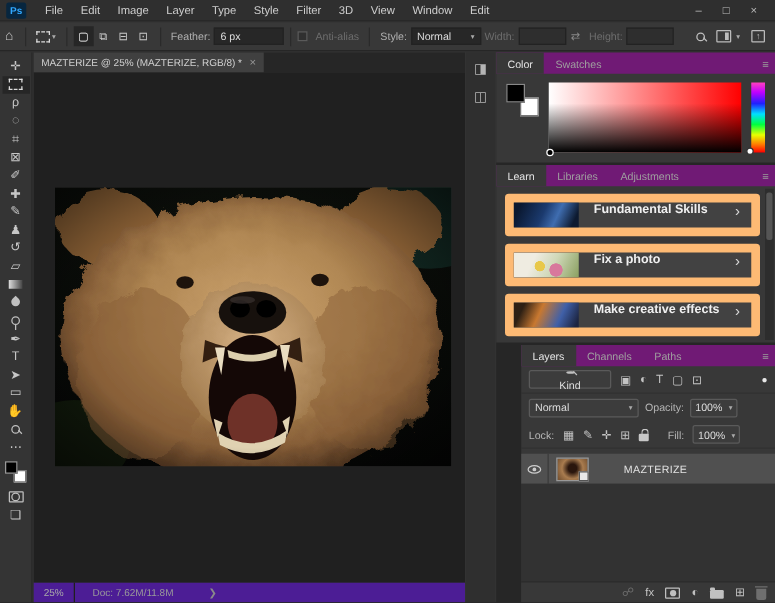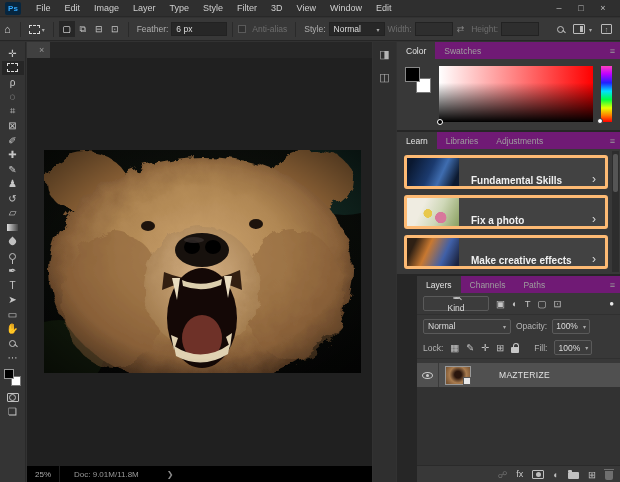--- a/index.html
+++ b/index.html
@@ -52,21 +52,21 @@
   .maskicon.hollow::before { background:transparent; border:1px solid #c0c0c0; }
 
   
   .docarea { position:absolute; top:42px; left:27px; width:345px; height:440px; display:flex; flex-direction:column; }
   .tabbar { height:16px; background:#262626; display:flex; }
   .doctab { background:#404040; display:flex; align-items:center; padding:0 6px; max-width:195px; }
   .doctab-title { font-size:8px; color:#d0d0d0; white-space:nowrap; }
   .doctab-close { font-size:9px; color:#9a9a9a; margin-left:6px; }
   .canvas { flex:1; background:#202020; position:relative; }
   .bearimg { position:absolute; left:17px; top:92px; width:317px; height:223px; }
-  .statusbar { height:16px; background:#000000; display:flex; align-items:center; font-size:8px; color:#9a9a9a; }
+  .statusbar { height:16px; background:#4c1d95; display:flex; align-items:center; font-size:8px; color:#9a9a9a; }
   .zoomfield { padding:0 8px; border-right:1px solid #1f1f1f; height:100%; display:flex; align-items:center; color:#aaa; }
   .docsize { margin-left:14px; }
   .status-chevron { margin-left:28px; color:#8a8a8a; }
 
   
   .dockstrip { position:absolute; top:42px; left:373px; width:23px; height:440px; background:#2f2f2f; display:flex; flex-direction:column; align-items:center; padding-top:6px; gap:10px; }
   .strip-icon { font-size:11px; color:#b5b5b5; }
   .panelcol { position:absolute; top:42px; left:397px; width:223px; height:440px; display:flex; flex-direction:column; gap:2px; background:#262626; }
   .panel { background:#383838; display:flex; flex-direction:column; }
   .tabrow { height:17px; background:#701a75; display:flex; align-items:stretch; font-size:8.5px; }
@@ -81,21 +81,21 @@
   .cp-fg { position:absolute; top:0; left:0; width:15px; height:15px; background:#000; border:1px solid #888; z-index:2; }
   .cp-bg { position:absolute; right:0; bottom:0; width:15px; height:15px; background:#fff; border:1px solid #777; }
   .cp-grad { position:relative; flex:1; height:56px; background:linear-gradient(to top, #000, rgba(0,0,0,0) 70%), linear-gradient(to right, #fff, #f00); }
   .cp-picker { position:absolute; left:-2px; bottom:-3px; width:6px; height:6px; border:1px solid #fff; border-radius:50%; background:#000; }
   .cp-hue { position:relative; width:11px; height:56px; background:linear-gradient(to bottom,#ff40c0,#c000ff 14%,#2020ff 30%,#00e0ff 45%,#00ff40 60%,#e8ff00 75%,#ff8000 88%,#ff0000); }
   .cp-hue-handle { position:absolute; left:-4px; bottom:-2px; width:6px; height:6px; background:#fff; border-radius:50%; border:1px solid #333; }
 
   
   .panel-learn { height:142px; position:relative; }
   .learn-cards { flex:1; padding:6px 12px 4px 7px; display:flex; flex-direction:column; gap:6px; }
-  .card { height:34px; background:#424242; border:3px solid #fdba74; border-radius:3px; display:flex; align-items:flex-end; overflow:hidden; }
+  .card { height:34px; background:#424242; border:7px solid #fdba74; border-radius:3px; display:flex; align-items:flex-start; overflow:hidden; }
   .card-thumb { width:52px; height:100%; flex:none; }
   .thumb1 { background:linear-gradient(115deg,#0a1830 10%,#1b3a6e 45%,#3f6db0 65%,#0d1a30 90%); }
   .thumb2 { background:radial-gradient(circle at 65% 70%, #d8789c 0 14%, rgba(0,0,0,0) 15%), radial-gradient(circle at 40% 55%, #e8c84a 0 12%, rgba(0,0,0,0) 13%), linear-gradient(115deg,#efece1 30%,#cfd8b8 60%,#8aa060); }
   .thumb3 { background:linear-gradient(115deg,#2e2014 15%,#c87830 40%,#4060a8 70%,#1c2440 95%); }
   .card-label { font-size:10px; font-weight:bold; color:#f0f0f0; margin-left:12px; }
   .card-chev { margin-left:auto; margin-right:9px; color:#d8d8d8; font-size:12px; }
   .learn-scroll { position:absolute; right:1px; top:19px; bottom:2px; width:7px; background:#2d2d2d; }
   .learn-thumbtrack { position:absolute; top:3px; left:1px; width:5px; height:38px; background:#555; border-radius:2px; }
 
   
@@ -273,20 +273,21 @@
         <span class="maskicon hollow"></span>
       </div>
     <div class="tool">
         <span>❏</span>
       </div>
   </div>
 
   <div class="docarea">
     <div class="tabbar">
       <div class="doctab">
+        <span class="doctab-title">MAZTERIZE @ 25% (MAZTERIZE, RGB/8) *</span>
         <span class="doctab-close">×</span>
       </div>
     </div>
     <div class="canvas">
       <svg class="bearimg" viewBox="0 0 317 223">
         <defs>
           <linearGradient id="bgG" x1="0" y1="0" x2="0" y2="1">
             <stop offset="0" stop-color="#0b0e0a"></stop>
               <stop offset="1" stop-color="#050605"></stop>
           </linearGradient>
@@ -335,21 +336,21 @@
         <path d="M138 130 Q158 138 178 129 L177 135 Q158 143 139 136 Z" fill="#dccfae"></path>
         <ellipse cx="158" cy="188" rx="20" ry="23" fill="#6e3128"></ellipse>
         <path d="M130 196 Q158 214 186 194 L184 204 Q158 220 132 206 Z" fill="#e0d2b2"></path>
         <path d="M127 185 L134 188 L130 200 Z" fill="#e0d2b2"></path>
         <path d="M188 183 L182 187 L186 198 Z" fill="#e0d2b2"></path>
         <rect width="317" height="223" fill="url(#vig)"></rect>
       </svg>
     </div>
     <div class="statusbar">
       <span class="zoomfield">25%</span>
-      <span class="docsize">Doc: 9.01M/11.8M</span>
+      <span class="docsize">Doc: 7.62M/11.8M</span>
       <span class="status-chevron">❯</span>
     </div>
   </div>
 
   <div class="dockstrip">
     <span class="strip-icon">◨</span>
     <span class="strip-icon">◫</span>
   </div>
 
   <div class="panelcol">

